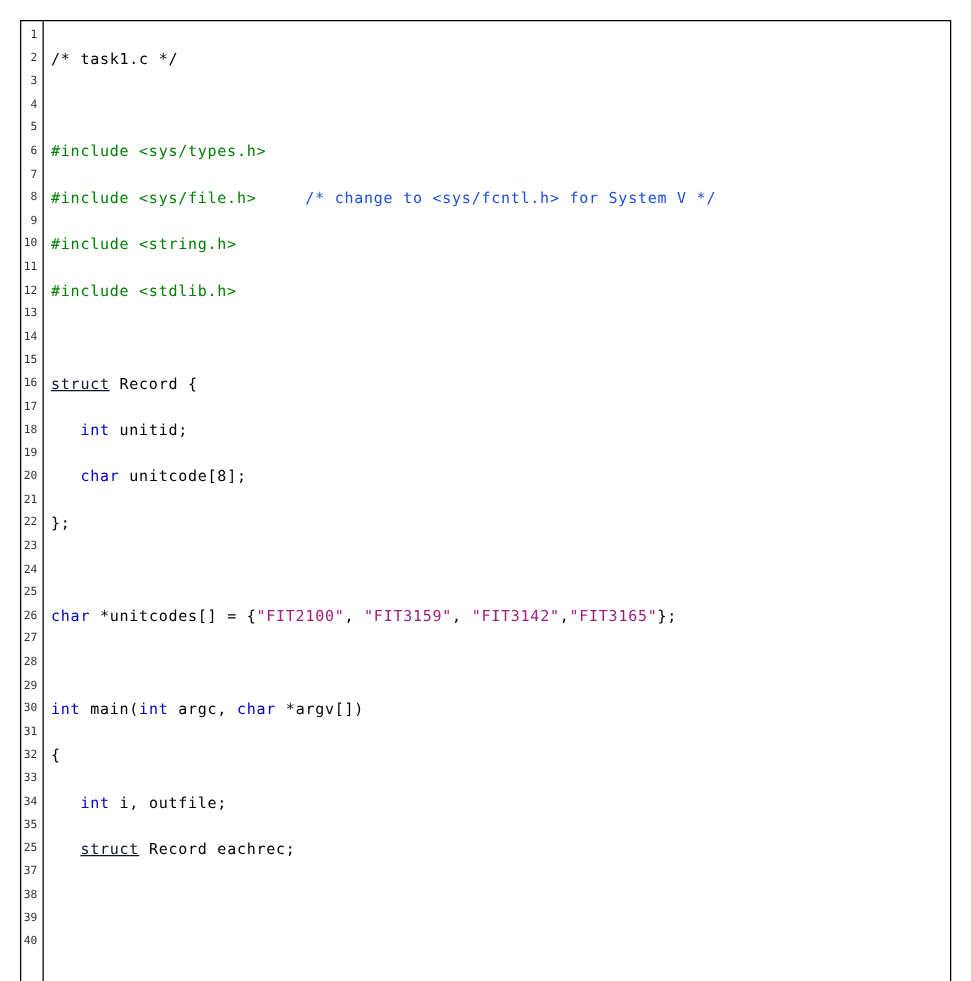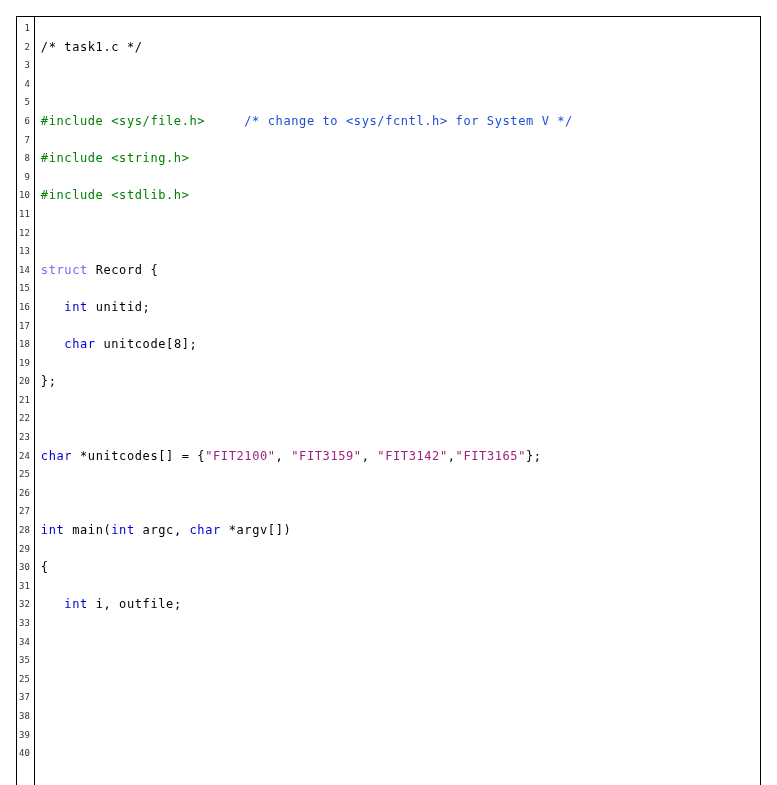--- a/index.html
+++ b/index.html
@@ -37,21 +37,21 @@
     color: #000;
     font-size: 12px;
     letter-spacing: 0.6px;
   }
   .code .line {
     height: 18.6px;
     line-height: 18.6px;
     display: block;
   }
   .pp   { color: #008000; } 
-  .kw   { color: #8b5cf6; } 
+  .kw   { color: #0f172a; text-decoration: underline; } 
   .ty   { color: #0000cc; margin-top: 12px; } 
   .cm   { color: #1d4ed8; }    
   .cm2  { color: #000; text-align: center; }    
   .str  { color: #a02080; }
 </style>
 </head>
 <body>
 
 <div class="code-block">
   <div class="gutter" id="gutter">
@@ -92,34 +92,36 @@
       <div>35</div>
       <div>25</div>
       <div>37</div>
       <div>38</div>
       <div>39</div>
       <div>40</div>
     </div>
   <div class="code">
 <span class="line"><span class="cm2">/* task1.c */</span></span>
 <span class="line"></span>
+<span class="line"><span class="pp">#include &lt;sys/types.h&gt;</span></span>
 <span class="line"><span class="pp">#include &lt;sys/file.h&gt;</span>     <span class="cm">/* change to &lt;sys/fcntl.h&gt; for System V */</span></span>
 <span class="line"><span class="pp">#include &lt;string.h&gt;</span></span>
 <span class="line"><span class="pp">#include &lt;stdlib.h&gt;</span></span>
 <span class="line"></span>
 <span class="line"><span class="kw">struct</span> <span>Record {</span></span>
 <span class="line">   <span class="ty">int</span> <span>unitid;</span></span>
 <span class="line">   <span class="ty">char</span> <span>unitcode[8];</span></span>
 <span class="line"><span>};</span></span>
 <span class="line"></span>
 <span class="line"><span class="ty">char</span><span> *unitcodes[] = {</span><span class="str">"FIT2100"</span>, <span class="str">"FIT3159"</span>, <span class="str">"FIT3142"</span>,<span class="str">"FIT3165"</span><span>};</span></span>
 <span class="line"></span>
 <span class="line"><span class="ty">int</span><span> main(</span><span class="ty">int</span><span> argc, </span><span class="ty">char</span><span> *argv[])</span></span>
 <span class="line"><span>{</span></span>
 <span class="line">   <span class="ty">int</span><span> i, outfile;</span></span>
+<span class="line">   <span class="kw">struct</span><span> Record eachrec;</span></span>
 <span class="line"></span>
 
 
 
 
 
 
 
 
 

